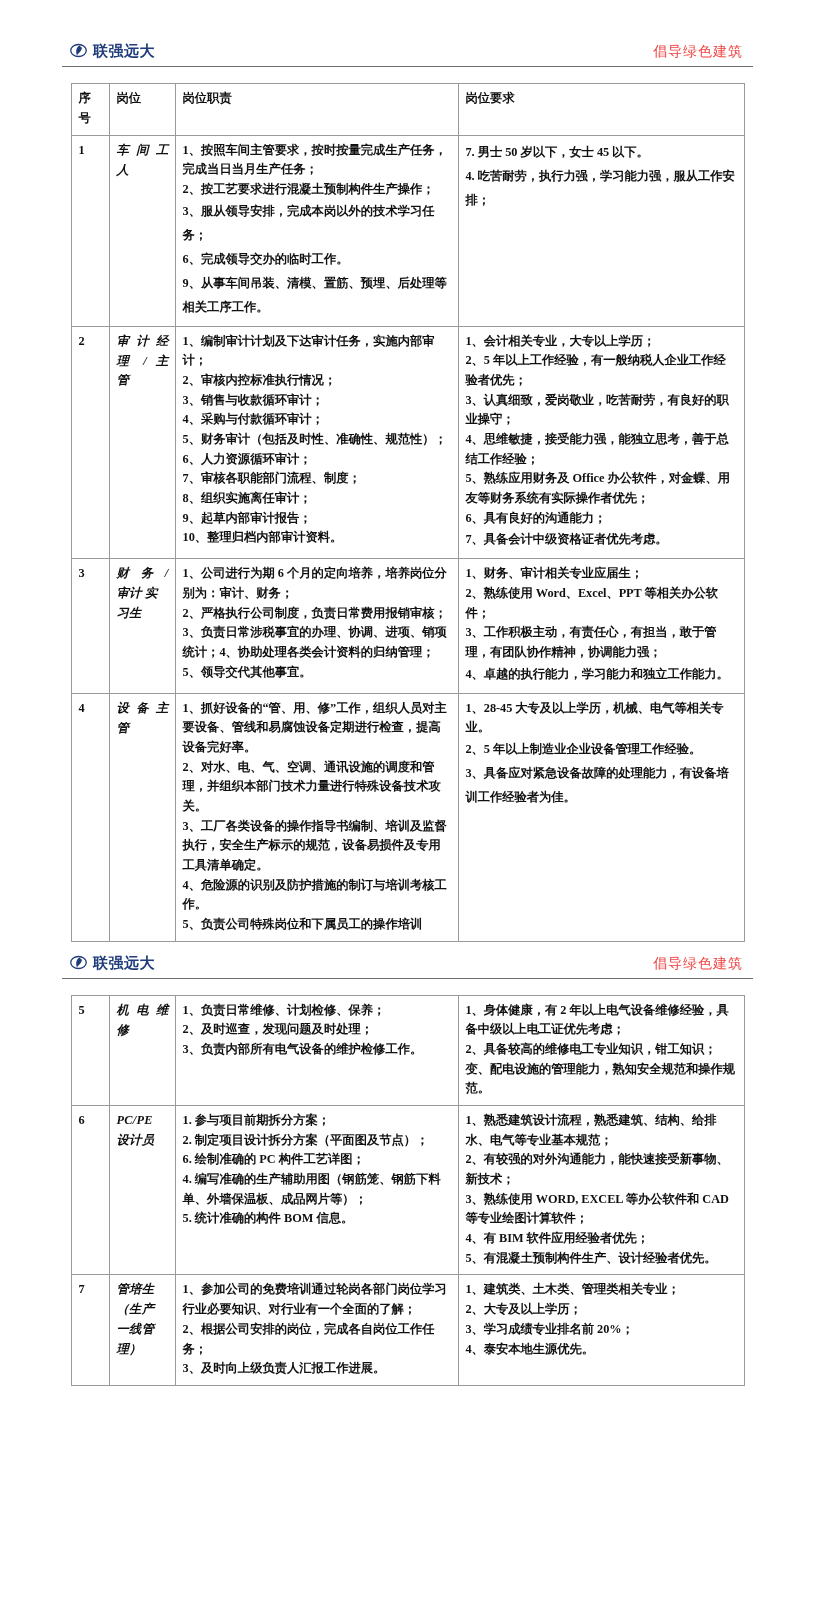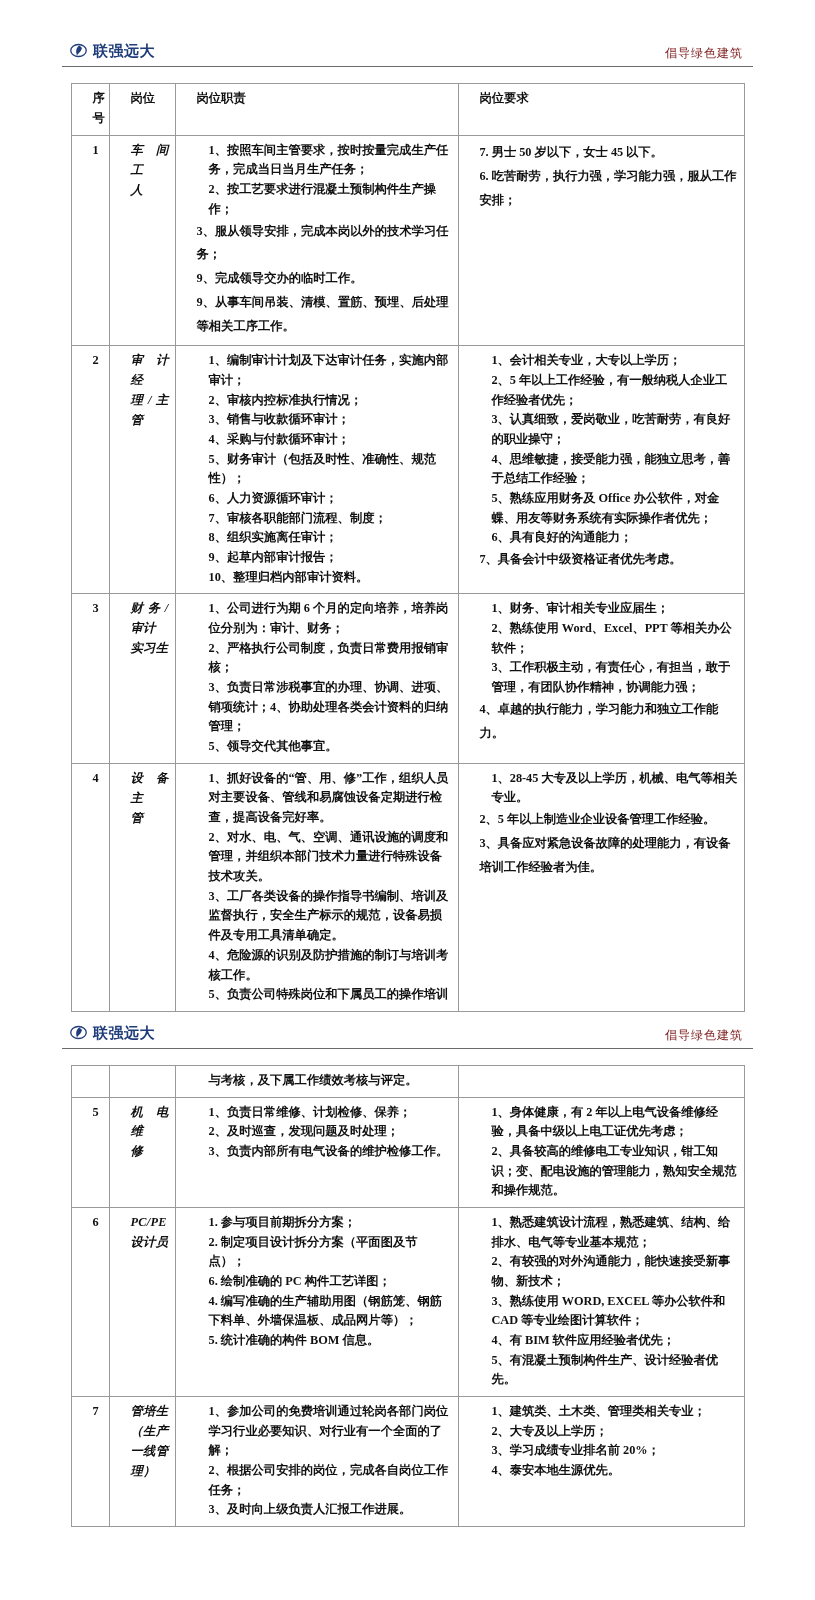--- a/index.html
+++ b/index.html
@@ -42,22 +42,22 @@
   .brand-name {
     font-family: "Liberation Sans", "DejaVu Sans", sans-serif;
     font-size: 15px;
     font-weight: bold;
     color: #1f3d7a;
     letter-spacing: 0.5px;
     line-height: 1;
   }
   .tagline {
     font-family: "Liberation Serif", "DejaVu Serif", serif;
-    font-size: 12px;
-    color: #7f1d1d;
+    font-size: 14px;
+    color: #ef4444;
     letter-spacing: 1px;
     line-height: 1;
     padding-right: 10px;
   }
   .header-rule {
     margin: 3px 62px 0 62px;
     border-top: 1.3px solid #6b6b6b;
   }
   .header-spacer-top { height: 42px; }
   .header-gap { height: 16px; }
@@ -66,21 +66,21 @@
   table.jobs {
     border-collapse: collapse;
     width: 673px;
     margin: 0 auto;
     table-layout: fixed;
     background: #fff;
   }
   table.jobs td, table.jobs th {
     border: 1px solid #9a9a9a;
     vertical-align: top;
-    padding: 5px 6px 6px 21px;
+    padding: 5px 6px 6px 7px;
     font-size: 12.3px;
     line-height: 1.62;
     text-align: left;
     font-weight: bold;
     font-family: "Liberation Serif", "DejaVu Serif", serif;
   }
   col.c-no    { width: 38px;  }
   col.c-post  { width: 66px;  }
   col.c-duty  { width: 283px; }
   col.c-req   { width: 286px; }
@@ -108,21 +108,20 @@
     text-align-last: justify;
   }
   td.duty p, td.req p {
     margin: 0;
   }
   td.duty p.loose, td.req p.loose {
     line-height: 1.95;
   }
   td.duty p.tight, td.req p.tight {
     line-height: 1.6;
-    margin-left: 12px;
   }
   td.req { letter-spacing: -0.05px; }
 
   .cont-row td { height: 14px; }
 
   
   .page-break { height: 12px; }
 </style>
 </head>
 <body>
@@ -164,26 +163,26 @@
       <tr>
         <td class="no">1</td>
         <td class="post">
           <span class="spread">车 间 工</span>
           <span>人</span>
         </td>
         <td class="duty">
           <p class="tight">1、按照车间主管要求，按时按量完成生产任务，完成当日当月生产任务；</p>
           <p class="tight">2、按工艺要求进行混凝土预制构件生产操作；</p>
           <p class="loose">3、服从领导安排，完成本岗以外的技术学习任务；</p>
-          <p class="loose">9、完成领导交办的临时工作。</p>
+          <p class="loose">6、完成领导交办的临时工作。</p>
           <p class="loose">9、从事车间吊装、清模、置筋、预埋、后处理等相关工序工作。</p>
         </td>
         <td class="req">
           <p class="loose">7. 男士 50 岁以下，女士 45 以下。</p>
-          <p class="loose">6. 吃苦耐劳，执行力强，学习能力强，服从工作安排；</p>
+          <p class="loose">4. 吃苦耐劳，执行力强，学习能力强，服从工作安排；</p>
         </td>
       </tr>
 
       <tr>
         <td class="no">2</td>
         <td class="post">
           <span class="spread">审 计 经</span>
           <span class="spread">理 / 主</span>
           <span>管</span>
         </td>
@@ -269,28 +268,20 @@
 
   <table class="jobs">
     <colgroup>
       <col class="c-no">
         <col class="c-post">
         <col class="c-duty">
         <col class="c-req">
     </colgroup>
     <tbody>
 
-      <tr class="cont-row">
-        <td class="no"></td>
-        <td class="post"></td>
-        <td class="duty">
-          <p class="tight">与考核，及下属工作绩效考核与评定。</p>
-        </td>
-        <td class="req"></td>
-      </tr>
 
       <tr>
         <td class="no">5</td>
         <td class="post">
           <span class="spread">机 电 维</span>
           <span>修</span>
         </td>
         <td class="duty">
           <p class="tight">1、负责日常维修、计划检修、保养；</p>
           <p class="tight">2、及时巡查，发现问题及时处理；</p>

